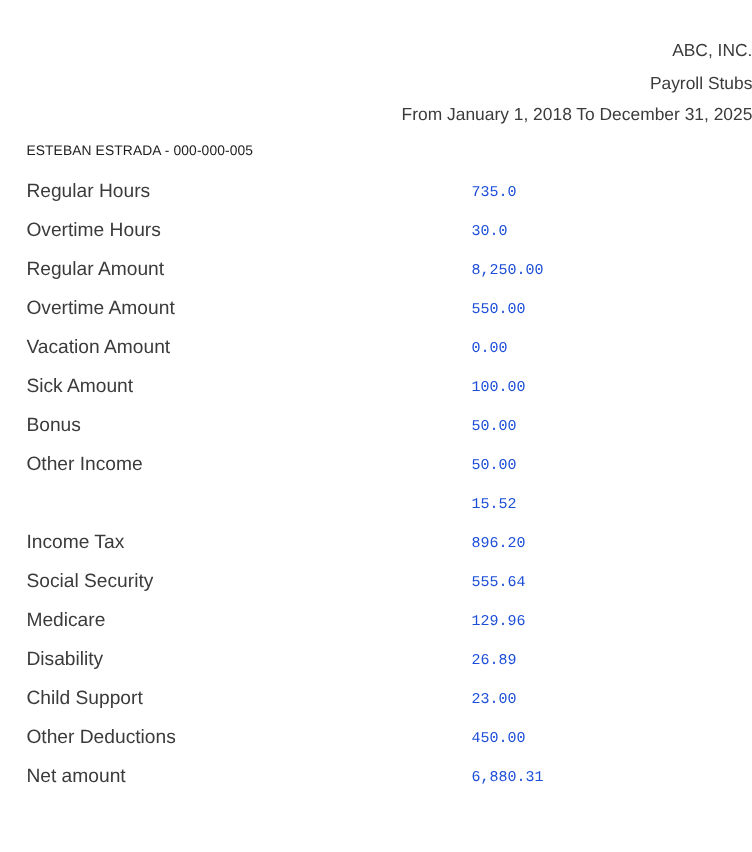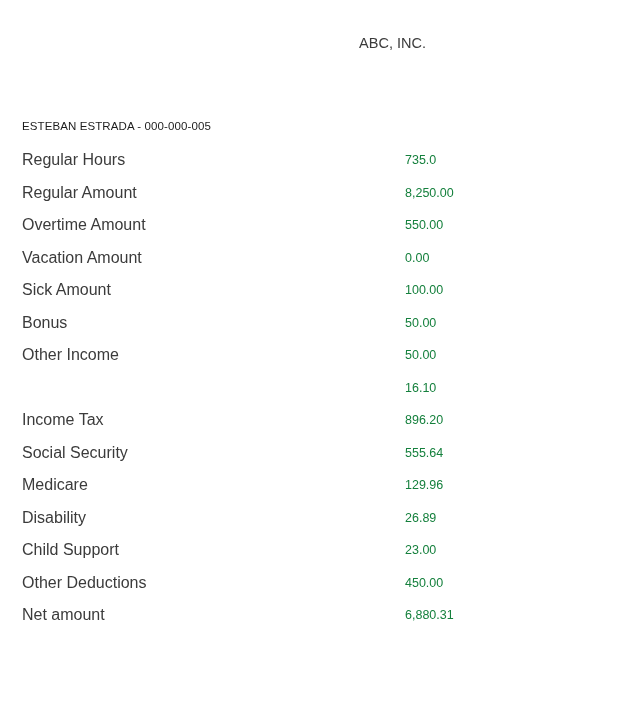--- a/index.html
+++ b/index.html
@@ -25,21 +25,21 @@
 
   
   .report-header {
     position: absolute;
     left: 0;
     top: 30px;
     width: 627px;
     
     padding-left: 158px;
     box-sizing: border-box;
-    text-align: center;
+    text-align: right;
   }
   .report-header .hline {
     font-size: 14.5px;
     line-height: 26.5px;
     color: #3b3b3b;
     white-space: nowrap;
     font-weight: 400;
   }
 
   
@@ -70,43 +70,50 @@
     position: absolute;
     left: 22px;
     top: 0;
     font-size: 16px;
     line-height: 16px;
     color: #3b3b3b;
     white-space: nowrap;
   }
   .row .value {
     position: absolute;
-    left: 405px;
+    left: 393px;
     top: 0;
     font-size: 12.5px;
     line-height: 16px;
-    color: #15803d;
+    color: #1d4ed8;
     white-space: nowrap;
+    font-family: Liberation Mono, monospace;
   }
 </style>
 </head>
 <body>
 
 <div class="page">
 
   <div class="report-header">
     <div class="hline">ABC, INC.</div>
+    <div class="hline">Payroll Stubs</div>
+    <div class="hline">From January 1, 2018 To December 31, 2025</div>
   </div>
 
   <div class="employee-header">ESTEBAN ESTRADA - 000-000-005</div>
 
   <div class="rows">
       <div class="row">
         <div class="label">Regular Hours</div>
         <div class="value">735.0</div>
+      </div>
+      <div class="row">
+        <div class="label">Overtime Hours</div>
+        <div class="value">30.0</div>
       </div>
       <div class="row">
         <div class="label">Regular Amount</div>
         <div class="value">8,250.00</div>
       </div>
       <div class="row">
         <div class="label">Overtime Amount</div>
         <div class="value">550.00</div>
       </div>
       <div class="row">
@@ -119,21 +126,21 @@
       </div>
       <div class="row">
         <div class="label">Bonus</div>
         <div class="value">50.00</div>
       </div>
       <div class="row">
         <div class="label">Other Income</div>
         <div class="value">50.00</div>
       </div>
       <div class="row">
-        <div class="value">16.10</div>
+        <div class="value">15.52</div>
       </div>
       <div class="row">
         <div class="label">Income Tax</div>
         <div class="value">896.20</div>
       </div>
       <div class="row">
         <div class="label">Social Security</div>
         <div class="value">555.64</div>
       </div>
       <div class="row">

